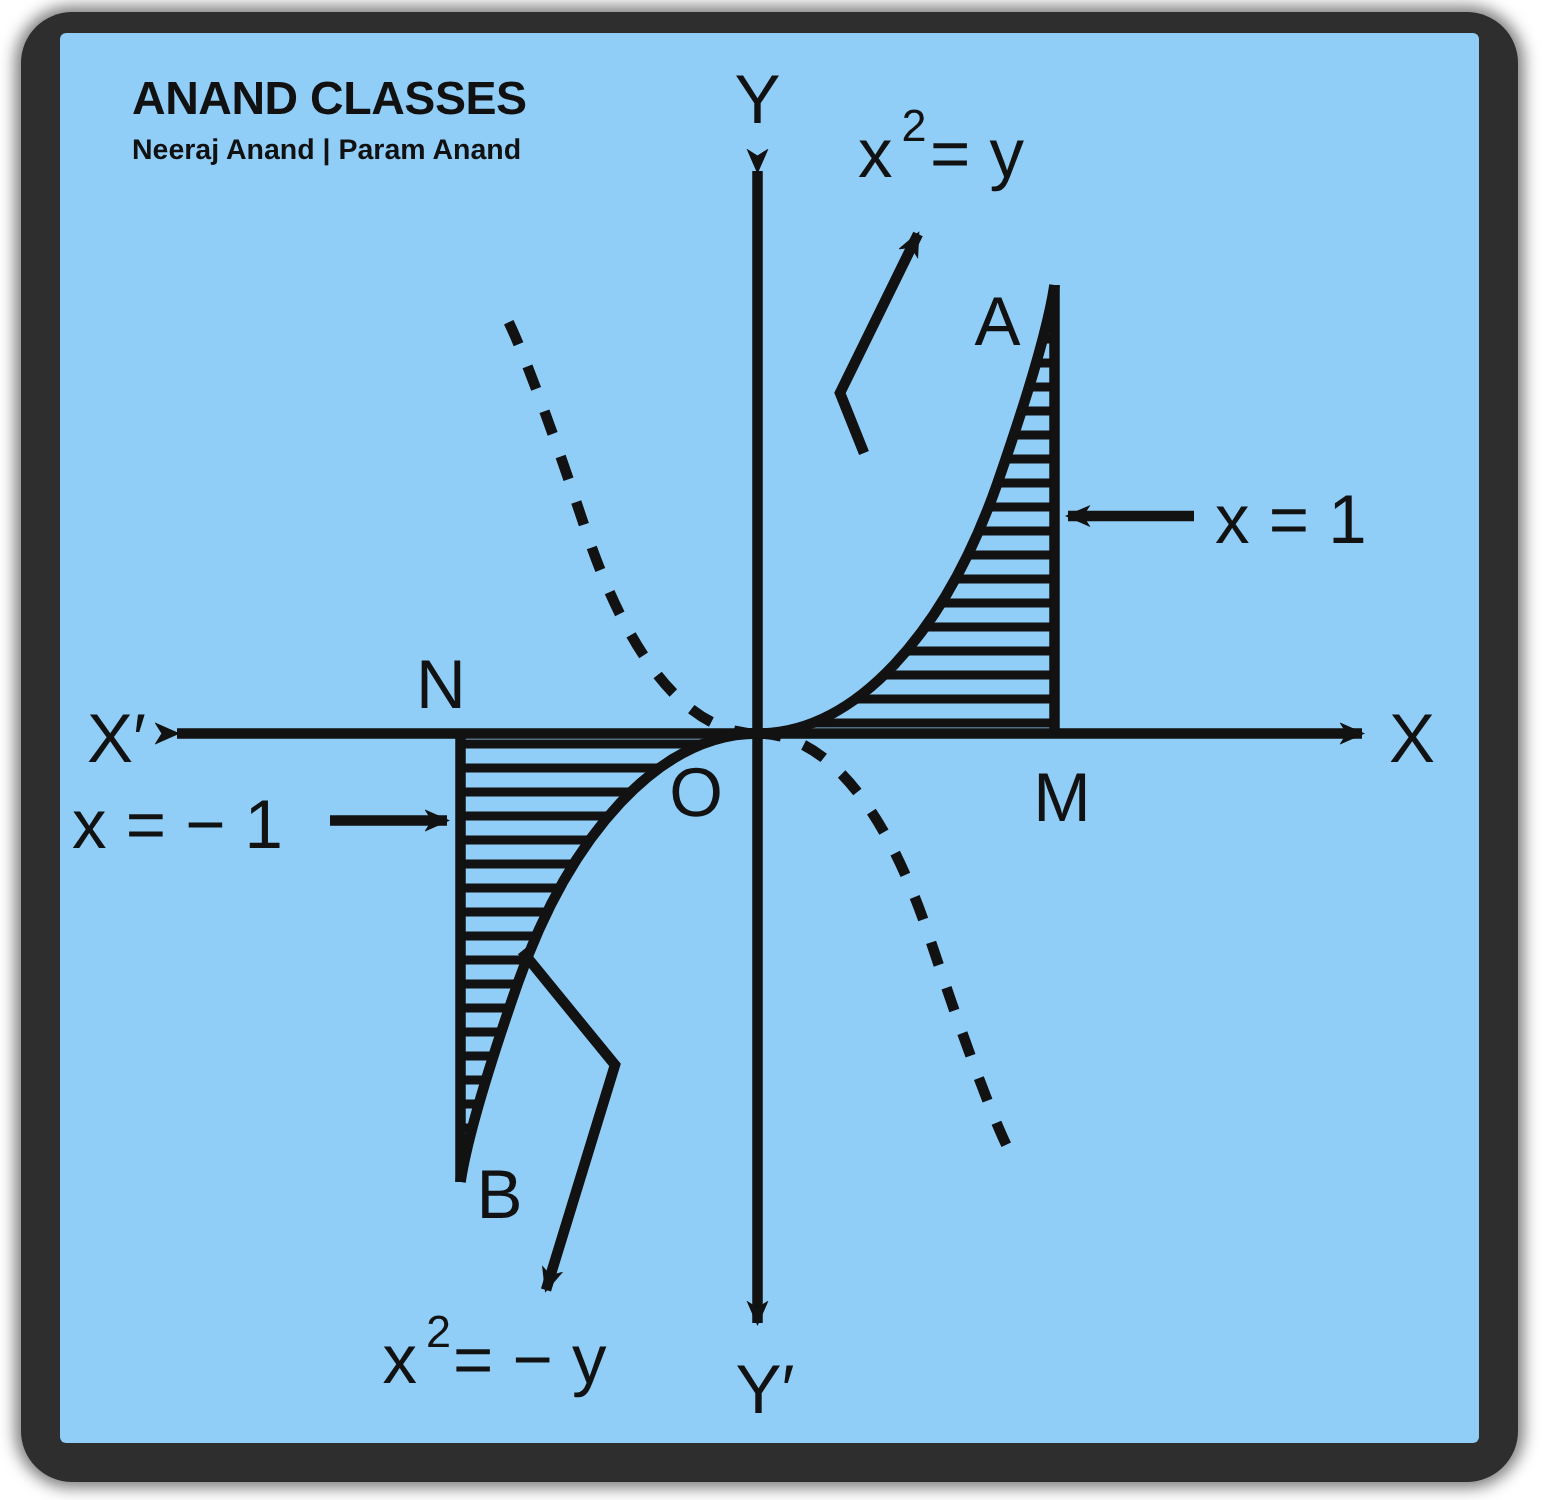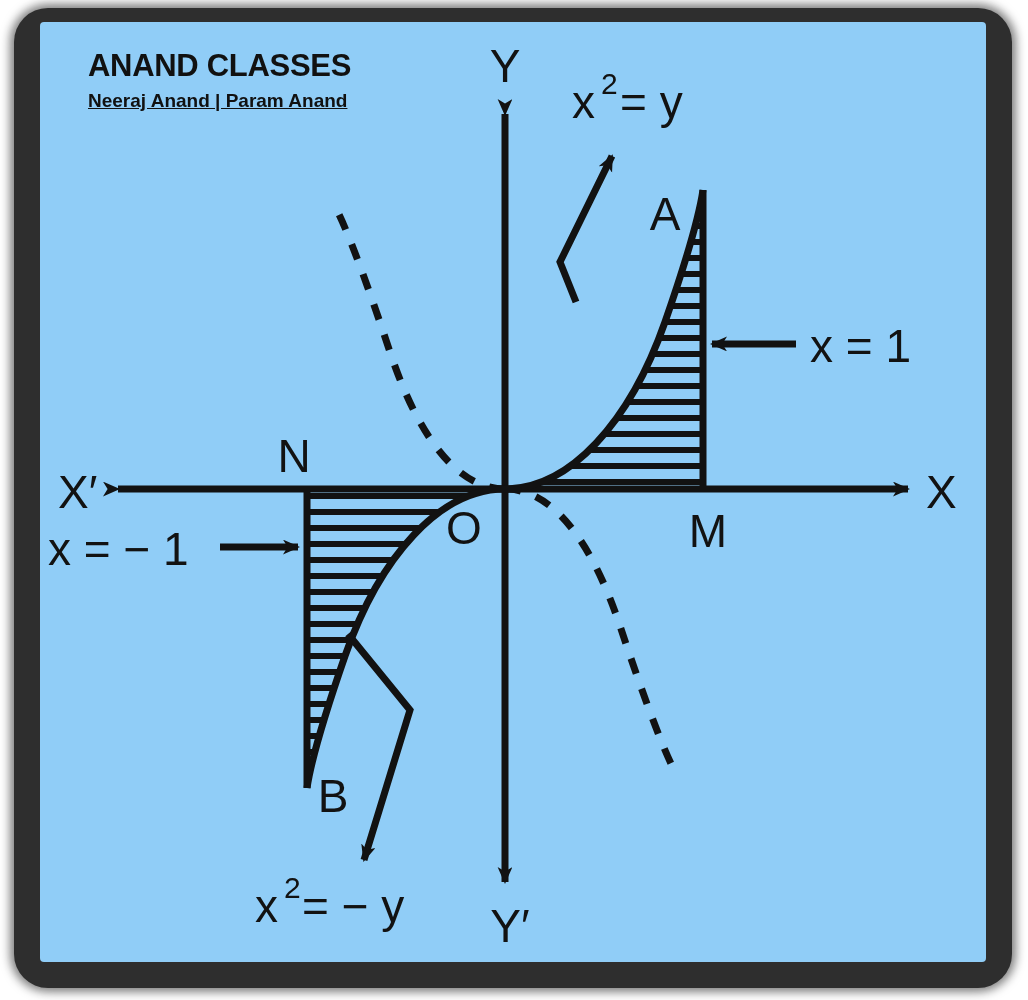--- a/index.html
+++ b/index.html
@@ -58,21 +58,20 @@
     color: #111111;
     letter-spacing: -0.3px;
     white-space: nowrap;
   }
   .brand-sub {
     font-size: 19px;
     font-weight: 700;
     color: #111111;
     margin-top: 10px;
     white-space: nowrap;
-    text-decoration: underline;
   }
   svg text {
     font-family: "Liberation Sans", sans-serif;
     fill: #121212;
   }
   .axis-label { font-size: 46px; }
   .point-label { font-size: 46px; }
   .eq-label { font-size: 46px; }
   .sup-label { font-size: 30px; }
 </style>

